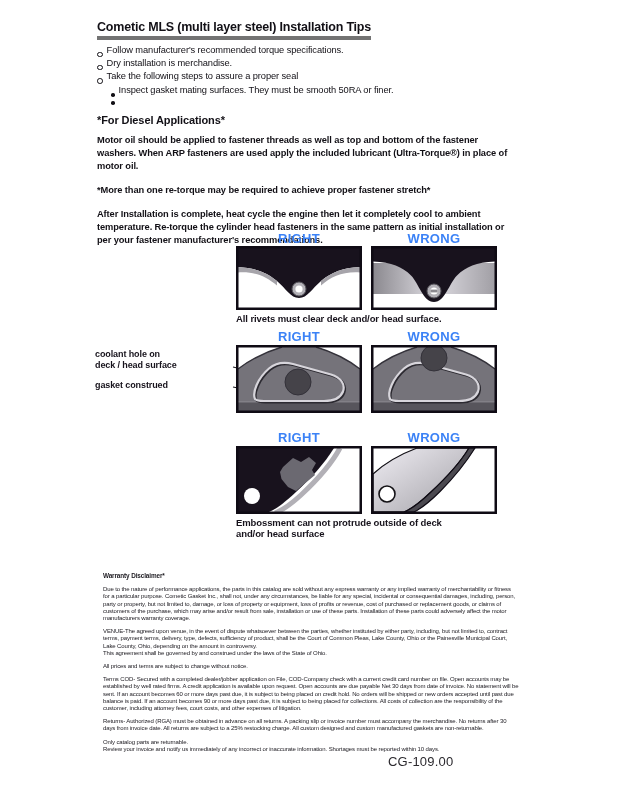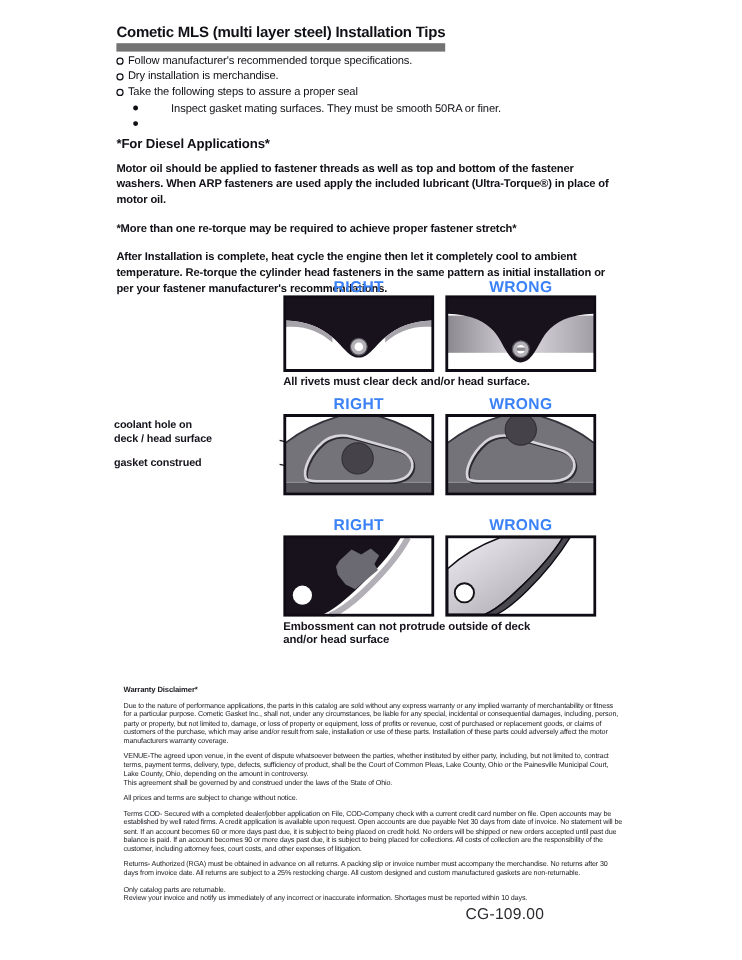--- a/index.html
+++ b/index.html
@@ -4,25 +4,25 @@
 <style>
   html,body{margin:0;padding:0;background:#ffffff;}
   .page{
     position:relative;width:618px;height:800px;background:#ffffff;overflow:hidden;
     font-family:"Liberation Sans","DejaVu Sans",sans-serif;color:#121016;
   }
   
   .title{
     position:absolute;left:97px;top:20px;
     font-size:12.5px;font-weight:bold;letter-spacing:-0.2px;
-    border-bottom:7px solid #737373;padding-bottom:2px;display:inline-block;
+    border-bottom:4px solid #737373;padding-bottom:2px;display:inline-block;
   }
   .bullets{position:absolute;left:97px;top:44px;width:440px;font-size:9.3px;line-height:13.2px;letter-spacing:-0.1px;}
-  .brow{display:flex;align-items:flex-start;}
-  .brow.sub{padding-left:14px;gap:24px;}
+  .brow{display:flex;align-items:flex-end;}
+  .brow.sub{padding-left:14px;}
   .ring{flex:0 0 auto;width:3.6px;height:3.6px;border:1px solid #121016;border-radius:50%;margin:4px 4px 0 0;}
   .dot{flex:0 0 auto;width:3.6px;height:3.6px;background:#121016;border-radius:50%;margin:4.5px 4px 0 0;}
   .diesel{position:absolute;left:97px;top:114px;width:432px;font-size:9.3px;line-height:13px;letter-spacing:-0.1px;}
   .diesel h3{margin:0 0 7px 0;font-size:11px;font-weight:bold;}
   .diesel p{margin:0 16px 11px 0;font-weight:bold;}
   
   .dlabel{position:absolute;width:126px;text-align:center;font-size:13px;font-weight:bold;letter-spacing:0.3px;color:#3b82f6;}
   .panel{position:absolute;display:block;}
   .caption{position:absolute;font-size:9.5px;font-weight:bold;letter-spacing:-0.1px;color:#17131c;}
   .sidelabels{position:absolute;left:95px;top:349px;width:138px;

